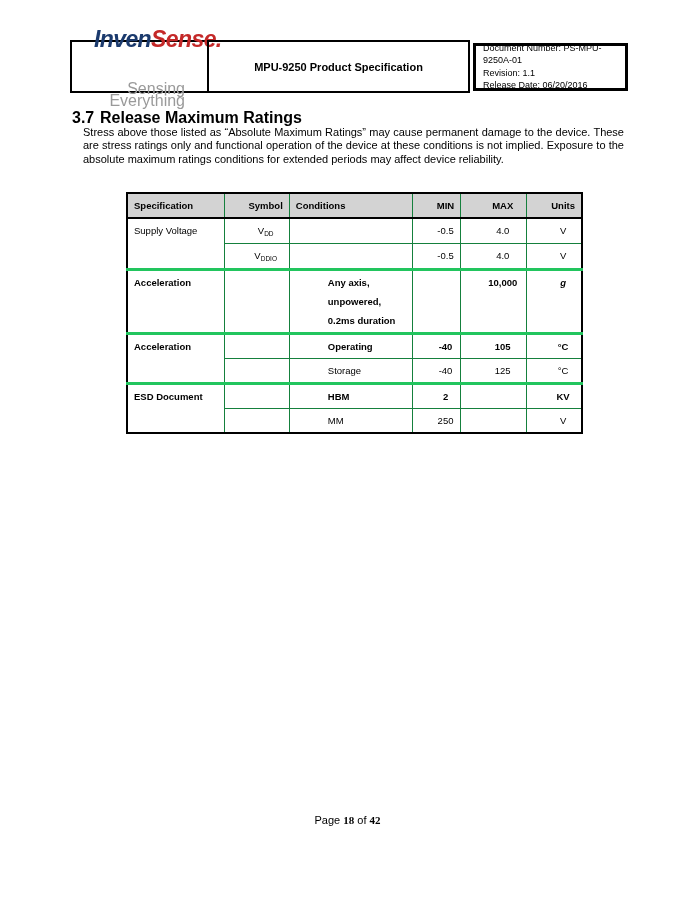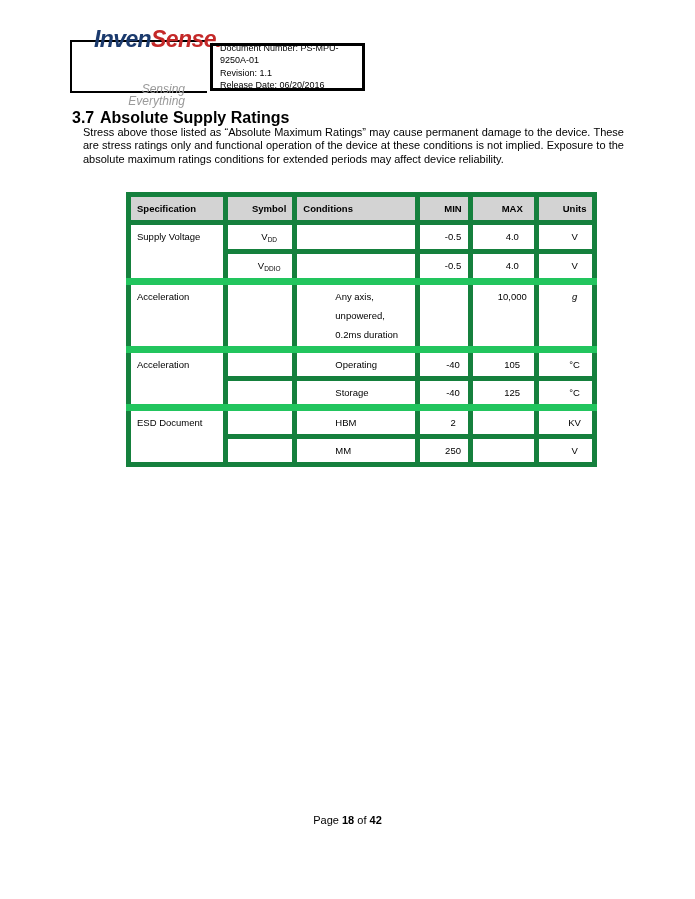--- a/index.html
+++ b/index.html
@@ -17,21 +17,21 @@
   .header { position: absolute; top: 40px; left: 70px; width: 558px; height: 53px; display: flex; align-items: center; }
   .logo-box {
     width: 137px; height: 53px;
     border: 2px solid #000; border-right: none;
     display: flex; flex-direction: column; justify-content: center;
     padding: 2px 22px;
   }
   .brand { font-weight: bold; font-style: italic; font-size: 23px; line-height: 24px; letter-spacing: -0.6px; white-space: nowrap; }
   .brand .p1 { color: #1b3a6d; }
   .brand .p2, .brand .dot { color: #c42828; }
-  .tagline { font-style: italic; font-size: 12px; line-height: 12px; color: #9a9a9a; text-align: right; margin-top: 32px; }
+  .tagline { font-size: 16px; line-height: 12px; color: #9a9a9a; text-align: right; margin-top: 32px; }
   .title-box {
     flex: 1; height: 53px;
     border: 2px solid #000;
     display: flex; align-items: center; justify-content: center;
     font-weight: bold; font-size: 11px;
   }
   .doc-box {
     width: 155px; height: 48px;
     border: 3px solid #000; margin-left: 3px; align-self: center;
     display: flex; flex-direction: column; justify-content: center;
@@ -43,62 +43,65 @@
   .sec-heading { display: flex; font-weight: bold; font-size: 16px; line-height: 13px; }
   .sec-num { width: 28px; }
   .body-text { margin-top: 2px; font-size: 11px; line-height: 13.4px; text-align: justify; margin-left: 11px; }
 
   
   .spec-table {
     position: absolute; top: 192px; left: 126px;
     border-collapse: collapse; table-layout: fixed;
     font-size: 9.5px; border: 2px solid #000;
   }
-  .spec-table th, .spec-table td { border: 5px solid #15803d; padding: 2px 6px; }
+  .spec-table th, .spec-table td { border: 1px solid #15803d; padding: 2px 6px; }
   .spec-table th {
     background: #d3d3d3; font-weight: bold;
     height: 25px; line-height: 19px;
     border-bottom: 2px solid #000; vertical-align: middle;
   }
   .spec-table td { height: 24px; line-height: 19px; vertical-align: top; }
   .spec-table .l { text-align: left; }
   .spec-table .c { text-align: center; padding-left: 24px; }
   .spec-table td.cond { white-space: pre-line; padding-left: 38px; }
   .spec-table tr.row-accel td { height: 43px; }
-  .spec-table tr.group-start td { border-top: 7px solid #22c55e; }
+  .spec-table tr.group-start td { border-top: 3px solid #22c55e; font-weight: bold; }
   .spec-table sub { font-size: 6.5px; vertical-align: baseline; position: relative; top: 2px; letter-spacing: 0; }
   .unit-g { font-style: italic; }
 
   
   .footer { position: absolute; top: 814px; left: 0; width: 100%; text-align: center; font-size: 11px; }
-  .footer b { font-weight: bold; }
+  .footer b { font-weight: bold; font-family: Liberation Serif, serif; }
 </style>
 </head>
 <body>
 
 <div class="page">
 
   <div class="header">
     <div class="logo-box">
       <div class="brand">
         <span class="p1">Inven</span><span class="p2">Sense</span><span class="dot">.</span>
       </div>
       <div class="tagline">Sensing Everything</div>
     </div>
+    <div class="title-box">
+      <span>MPU-9250 Product Specification</span>
+    </div>
     <div class="doc-box">
       <div>Document Number: PS-MPU-9250A-01</div>
       <div>Revision: 1.1</div>
       <div>Release Date: 06/20/2016</div>
     </div>
   </div>
 
   <div class="content">
     <div class="sec-heading">
       <span class="sec-num">3.7</span>
-      <span>Absolute Supply Ratings</span>
+      <span>Release Maximum Ratings</span>
     </div>
     <p class="body-text">Stress above those listed as “Absolute Maximum Ratings” may cause permanent damage to the device. These are stress ratings only and functional operation of the device at these conditions is not implied.  Exposure to the absolute maximum ratings conditions for extended periods may affect device reliability.</p>
   </div>
 
   <table class="spec-table">
     <colgroup>
       <col style="width:97px">
         <col style="width:62px">
         <col style="width:123px">
         <col style="width:41px">

